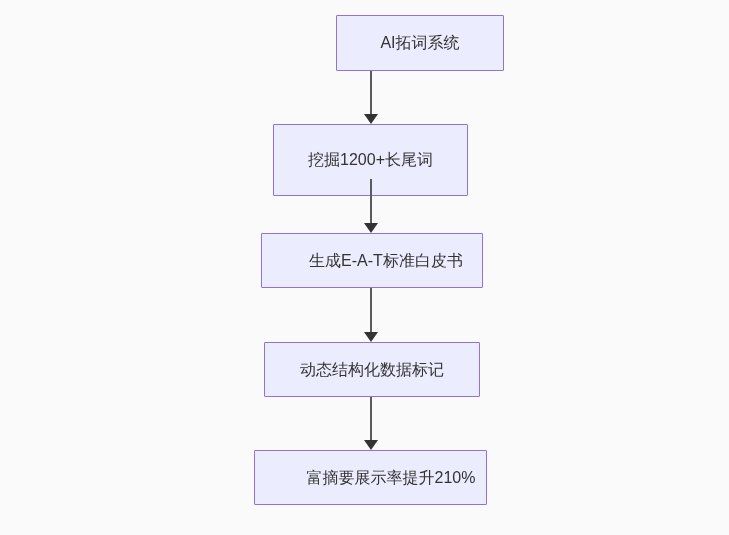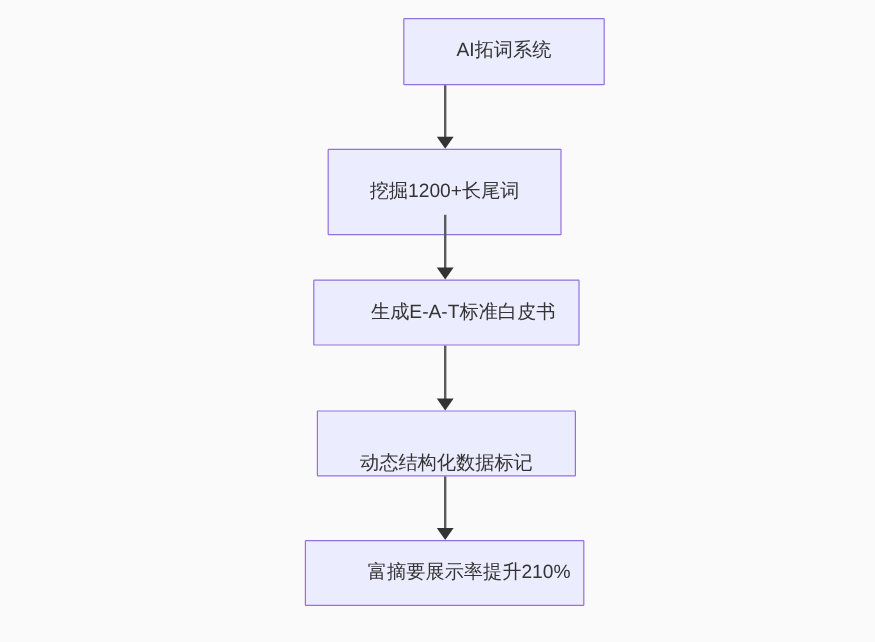--- a/index.html
+++ b/index.html
@@ -49,21 +49,21 @@
     height: 0;
     border-left: 7px solid transparent;
     border-right: 7px solid transparent;
     border-top: 10px solid var(--arrowhead, #333333);
     margin-top: -1px;
   }
   
   #node-0 { left: 299px; top: 15px;  width: 168px; height: 56px; margin-left: 37px; }
   #node-1 { left: 273px; top: 124px; width: 195px; height: 72px; }
   #node-2 { left: 261px; top: 233px; width: 222px; height: 55px; padding-left: 28px; }
-  #node-3 { left: 264px; top: 342px; width: 216px; height: 55px; align-items: flex-end; }
+  #node-3 { left: 264px; top: 342px; width: 216px; height: 55px; }
   #node-4 { left: 254px; top: 450px; width: 233px; height: 55px; padding-left: 41px; }
   
   #edge-0 { left: 364px; top: 71px;  height: 53px; }
   #edge-1 { left: 364px; top: 179px; height: 54px; }
   #edge-2 { left: 364px; top: 288px; height: 54px; }
   #edge-3 { left: 364px; top: 397px; height: 53px; }
 </style>
 </head>
 <body>
 

